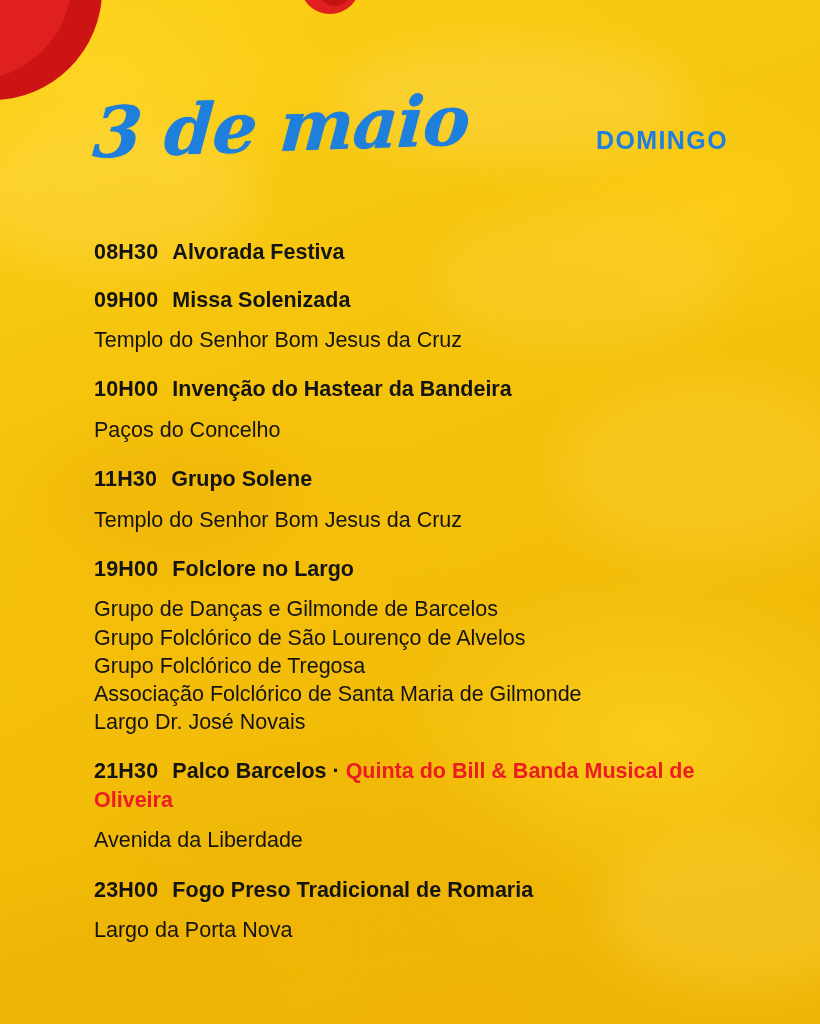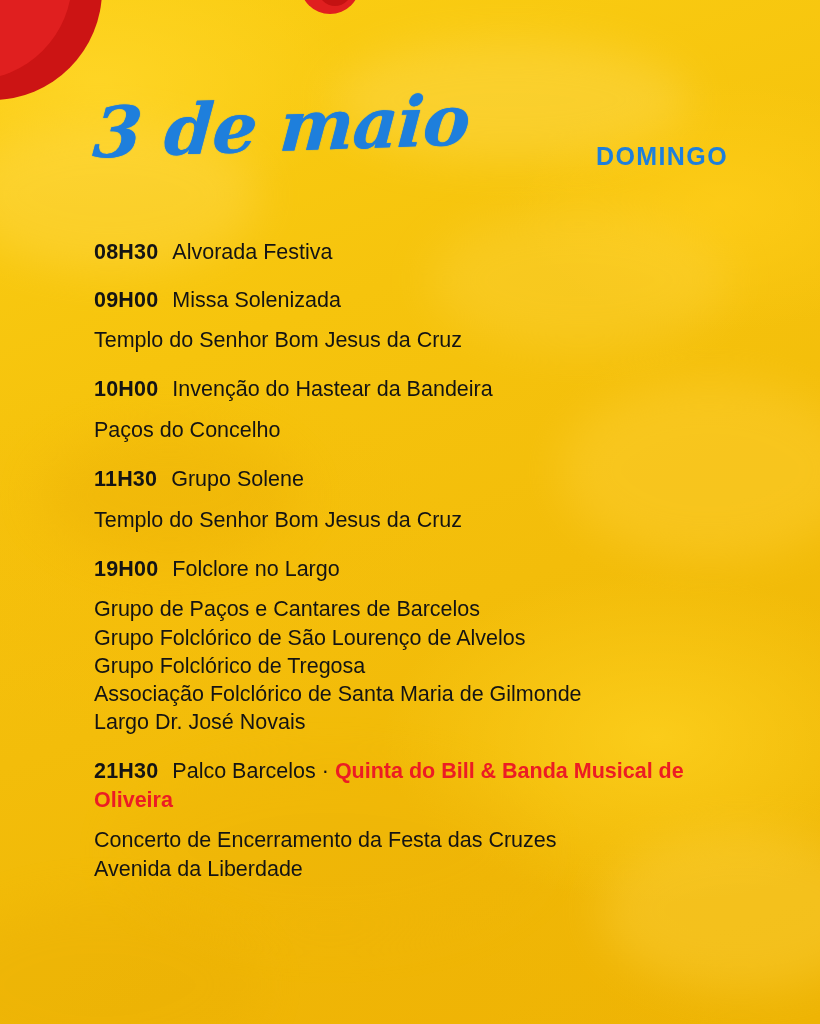--- a/index.html
+++ b/index.html
@@ -101,21 +101,21 @@
     font-weight: 700;
     font-size: 70px;
     letter-spacing: -1px;
     line-height: 1;
     transform: skewX(-6deg) rotate(-2deg);
     text-shadow: 0 0 1px #1e7fdc;
   }
   .weekday {
     position: absolute;
     right: 92px;
-    top: 50px;
+    top: 34px;
     color: #1e7fdc;
     font-weight: 700;
     font-size: 25px;
     letter-spacing: 1.4px;
   }
 
   
   .program {
     position: absolute;
     left: 94px;
@@ -128,21 +128,21 @@
   .event-head {
     font-size: 21.5px;
     line-height: 1.33;
     color: #141414;
   }
   .event-time {
     font-weight: 700;
     letter-spacing: 0.2px;
   }
   .event-title {
-    font-weight: 400;
+    font-weight: 700;
     margin-left: 14px;
   }
   .highlight {
     color: #ec1c24;
     font-weight: 700;
   }
   .event-lines {
     margin-top: 12px;
   }
   .event-line {
@@ -193,28 +193,33 @@
       </div>
       <div class="event">
         <div class="event-head"><span class="event-time">11H30</span><span class="event-title">Grupo Solene</span></div>
         <div class="event-lines">
           <div class="event-line">Templo do Senhor Bom Jesus da Cruz</div>
         </div>
       </div>
       <div class="event">
         <div class="event-head"><span class="event-time">19H00</span><span class="event-title">Folclore no Largo</span></div>
         <div class="event-lines">
-          <div class="event-line">Grupo de Paços e Cantares de Barcelos</div>
+          <div class="event-line">Grupo de Danças e Gilmonde de Barcelos</div>
           <div class="event-line">Grupo Folclórico de São Lourenço de Alvelos</div>
           <div class="event-line">Grupo Folclórico de Tregosa</div>
           <div class="event-line">Associação Folclórico de Santa Maria de Gilmonde</div>
           <div class="event-line">Largo Dr. José Novais</div>
         </div>
       </div>
       <div class="event">
         <div class="event-head"><span class="event-time">21H30</span><span class="event-title">Palco Barcelos · </span><span class="highlight">Quinta do Bill &amp;  Banda Musical de Oliveira</span></div>
         <div class="event-lines">
-          <div class="event-line">Concerto de Encerramento da Festa das Cruzes</div>
           <div class="event-line">Avenida da Liberdade</div>
+        </div>
+      </div>
+      <div class="event">
+        <div class="event-head"><span class="event-time">23H00</span><span class="event-title">Fogo Preso Tradicional de Romaria</span></div>
+        <div class="event-lines">
+          <div class="event-line">Largo da Porta Nova</div>
         </div>
       </div>
     </div>
 </div>
 
 </body></html>

